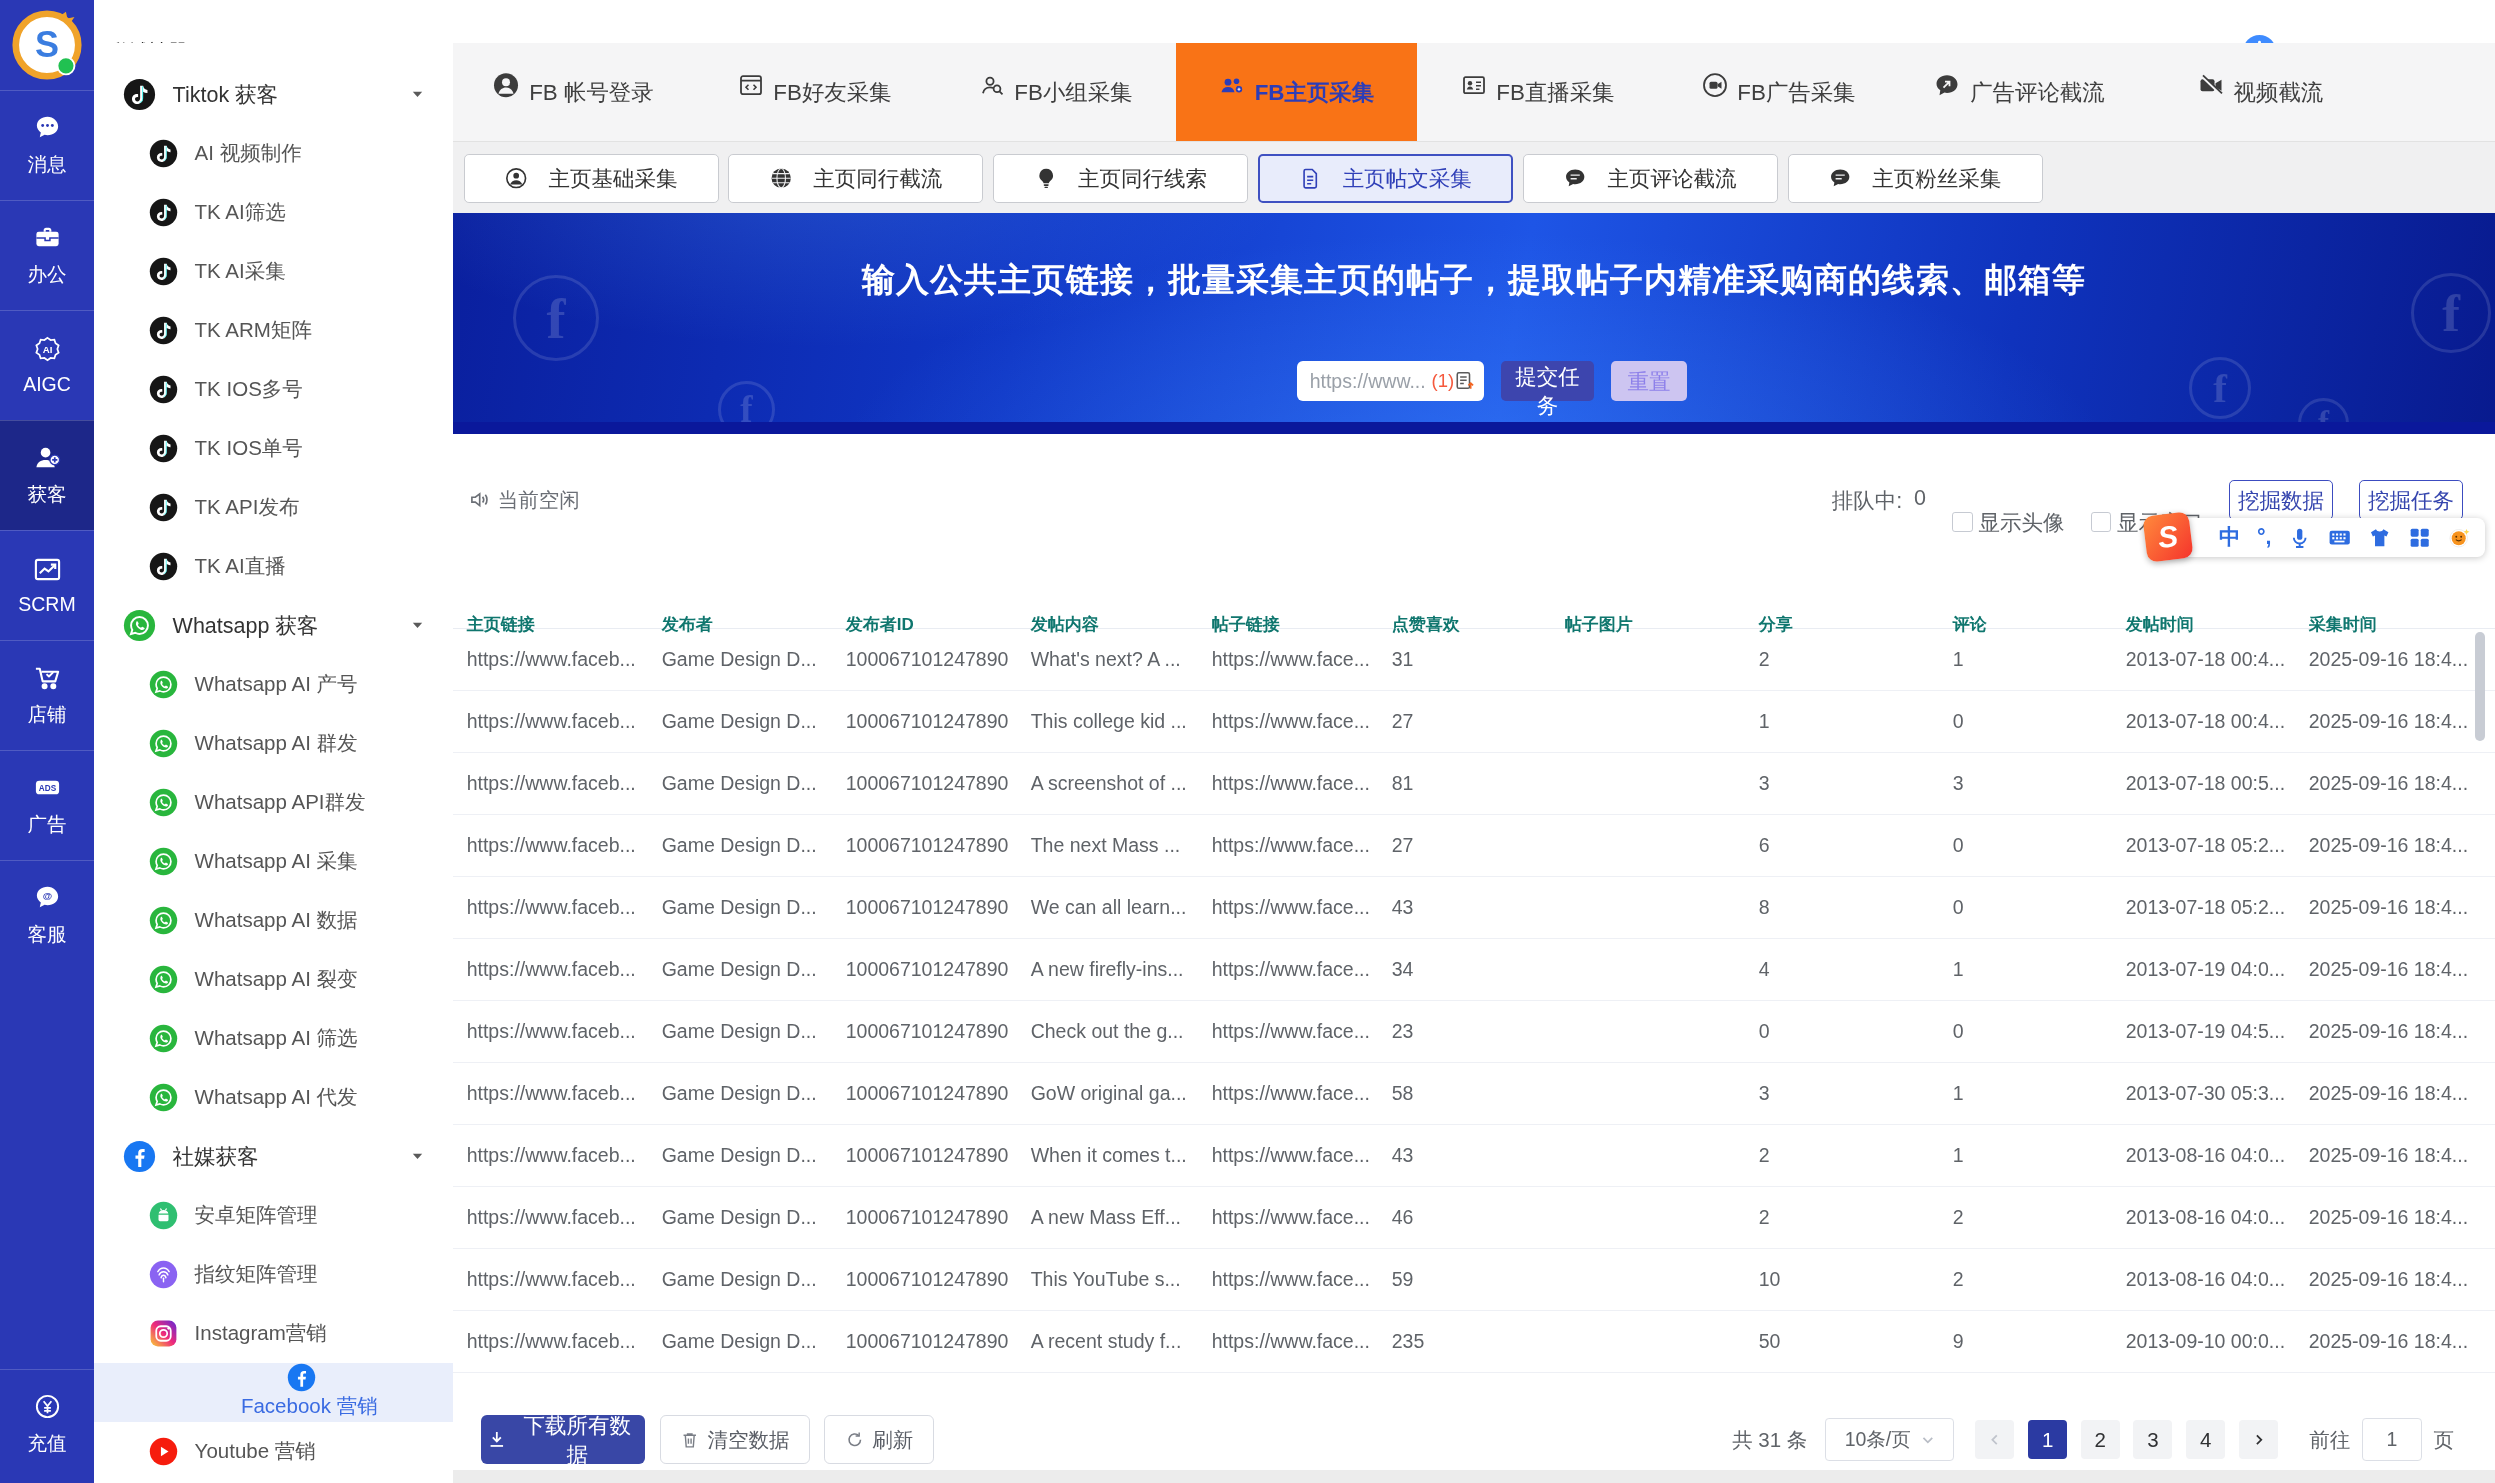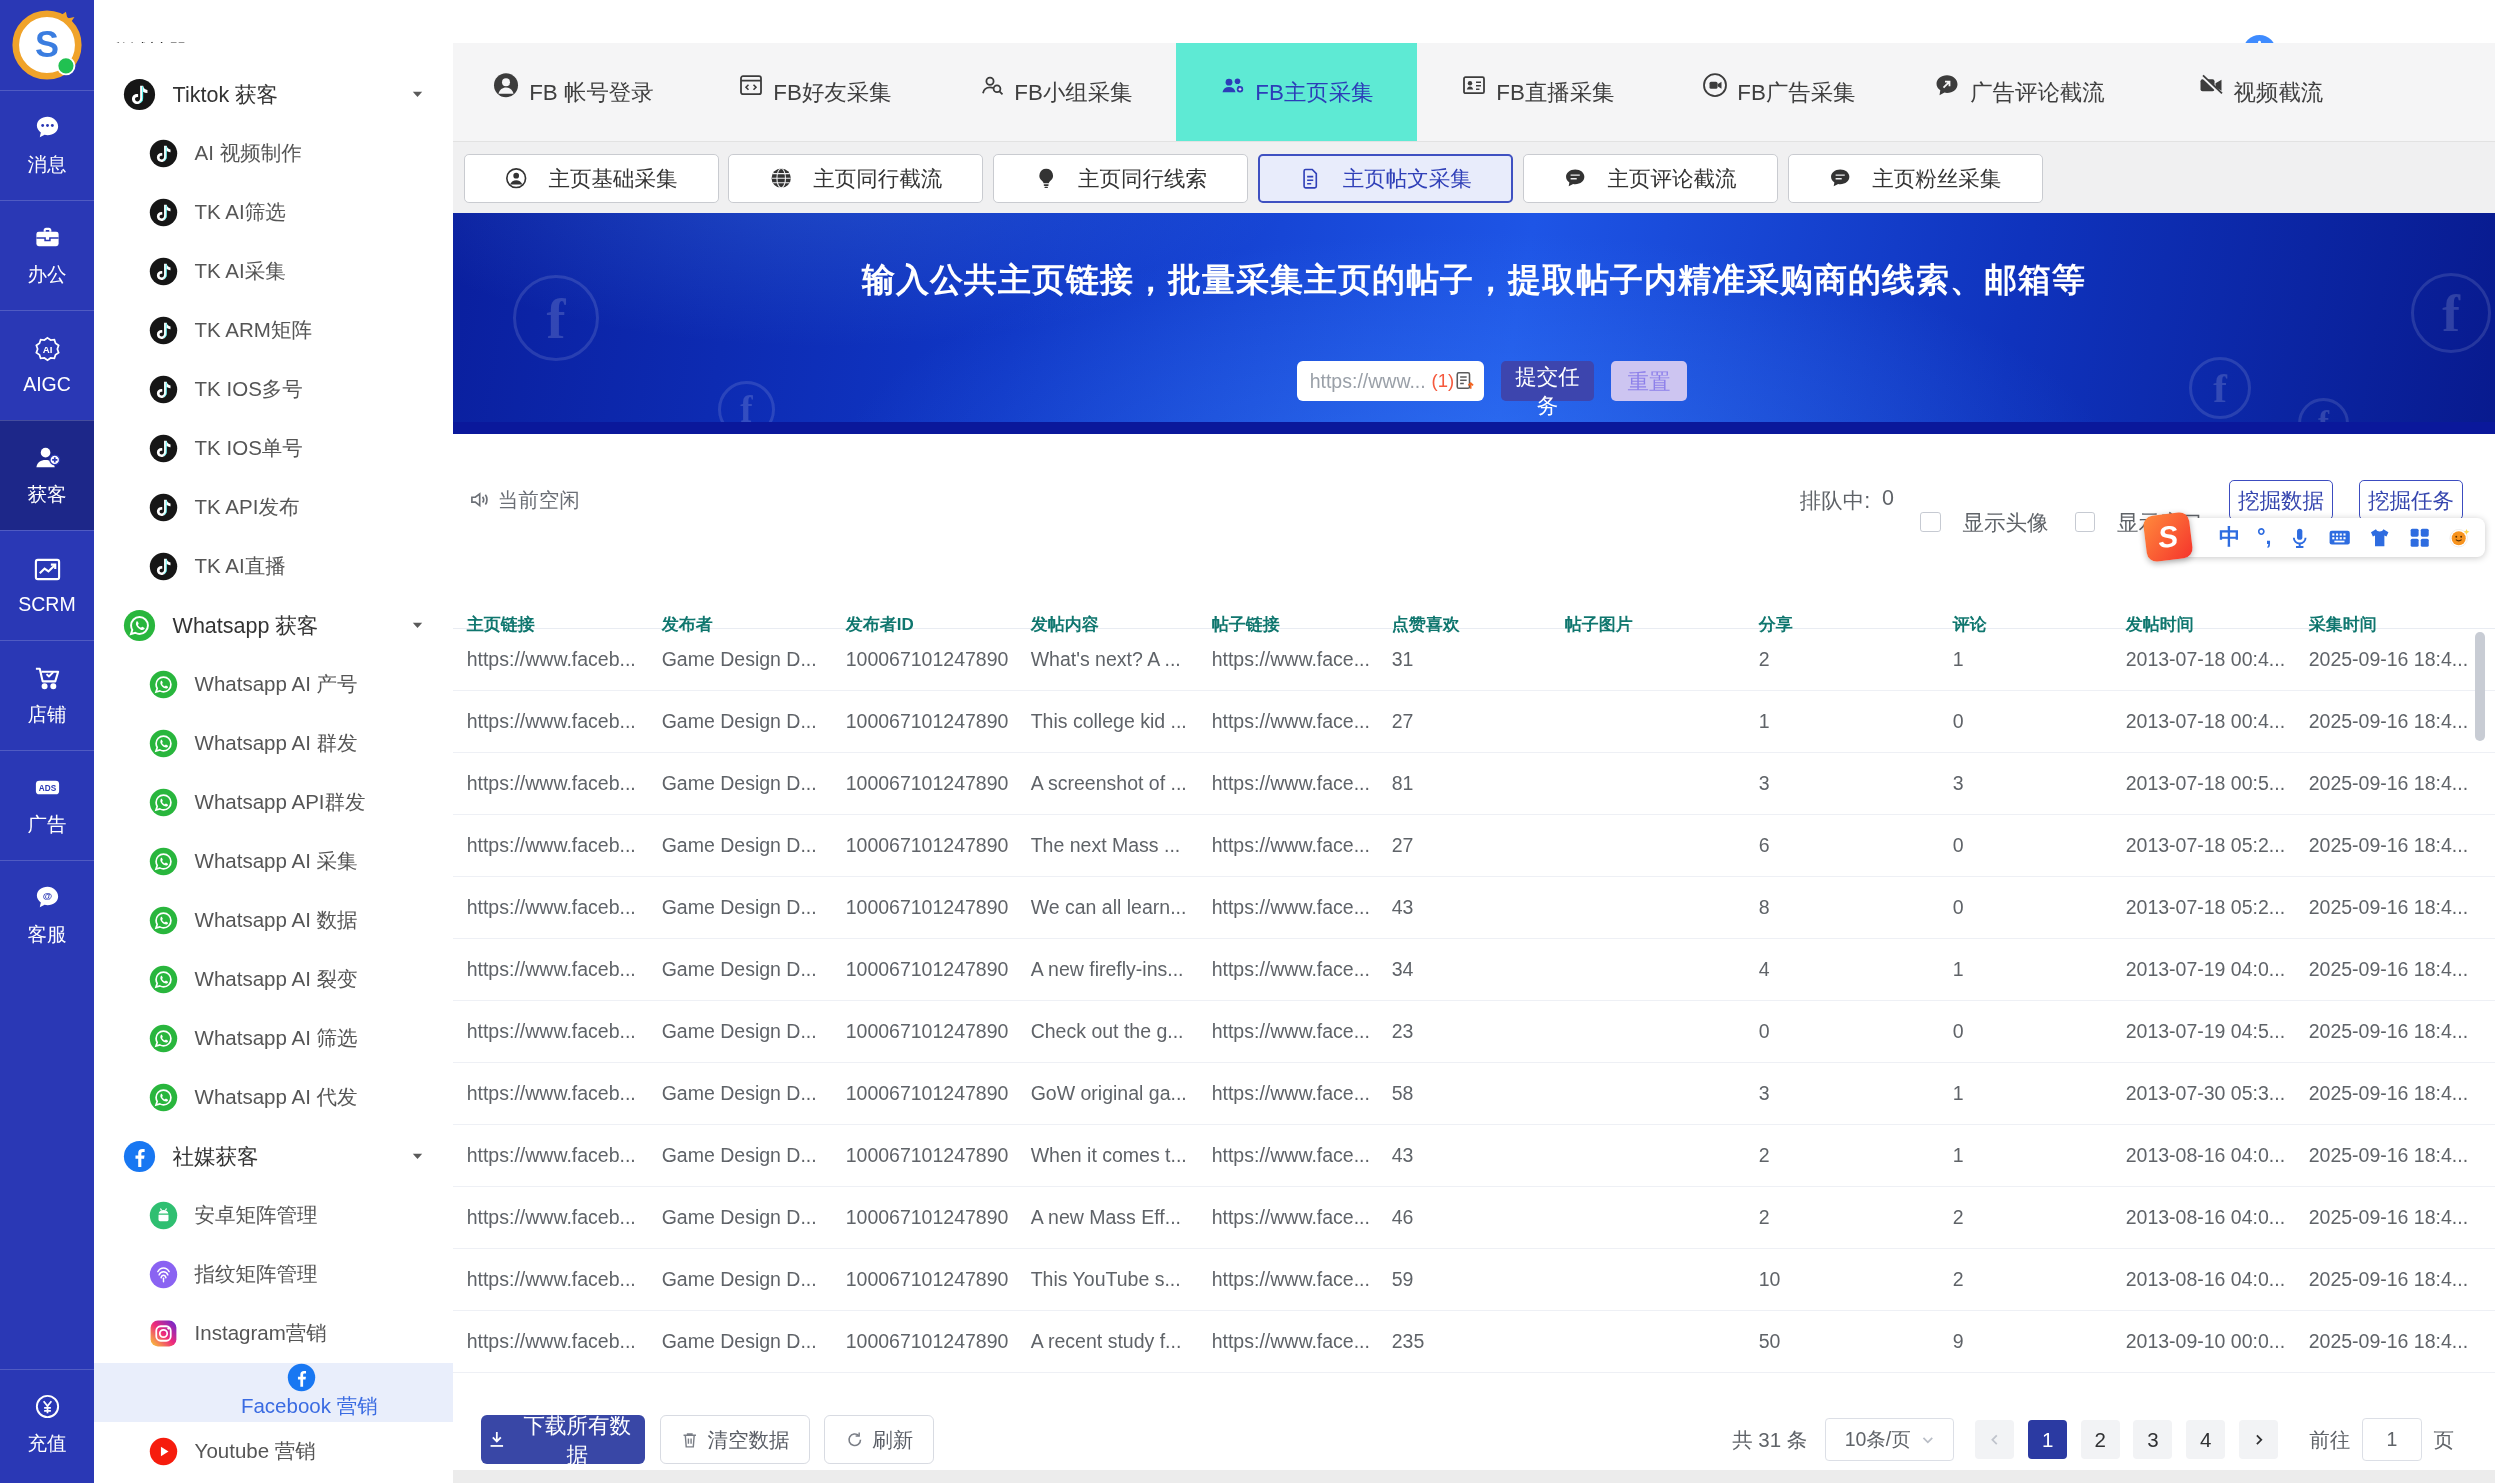--- a/index.html
+++ b/index.html
@@ -44,21 +44,21 @@
   .m-item.selected{background:#e9eefb;flex-direction:column;}
   .m-item.selected .m-label{color:#3a6be2;}
 
   
   .main{position:absolute;left:453px;top:43px;width:2042px;height:1440px;background:#f0f0f1;}
 
   .tabs{position:absolute;left:0;top:0;width:2042px;height:99px;background:#f5f5f6;border-bottom:1px solid #e2e2e2;display:flex;}
   .tab{width:241px;height:98px;display:flex;align-items:center;justify-content:center;gap:9.8px;cursor:pointer;color:#3f3f3f;}
   .tab .ic{width:26px;height:26px;color:#3c3c3c;transform:translateY(-6.8px);}
   .tab-label{font-size:22.4px;}
-  .tab.active{background:#5eead4;color:#2c3db8;}
+  .tab.active{background:#f97316;color:#2c3db8;font-weight:bold;}
   .tab.active .ic{color:#2c3db8;}
 
   .subtabs{position:absolute;left:0;top:99px;width:2042px;height:71px;background:#f0f0f1;display:flex;gap:9.8px;
            padding:11.7px 0 0 10.7px;}
   .sbtn{width:255px;height:49px;background:#fff;border:1px solid #c9cbd0;border-radius:4.9px;display:flex;align-items:center;
         justify-content:center;gap:21px;font-size:21.5px;color:#333;cursor:pointer;}
   .sbtn .ic{width:22.4px;height:22.4px;color:#333;}
   .sbtn.active{border:2px solid #3f51c1;background:#e8ecfb;color:#3040b8;}
   .sbtn.active .ic{color:#3040b8;}
 
@@ -81,21 +81,21 @@
               font-family:inherit;}
   .btn-reset{width:76px;height:40px;border:none;border-radius:4.9px;background:#cdc5f1;color:#8d80ea;font-size:21.5px;cursor:pointer;
              font-family:inherit;}
 
   
   .panel{position:absolute;left:0;top:391px;width:2042px;height:1049px;background:#fff;}
   .idle{position:absolute;left:14.6px;top:52px;display:flex;align-items:center;gap:6.8px;color:#6b6f76;font-size:20.5px;}
   .idle .ic{width:23.4px;height:23.4px;color:#6b6f76;}
   .statuscluster{position:absolute;right:32px;top:46px;height:40px;display:flex;align-items:center;gap:26px;}
   .queue{font-size:21.5px;color:#5f6368;display:flex;gap:11.7px;}
-  .cbgroup{display:flex;align-items:center;gap:22px;font-size:21.5px;color:#5f6368;margin-top:44px;}
+  .cbgroup{display:flex;align-items:center;gap:6px;font-size:21.5px;color:#5f6368;margin-top:44px;}
   .cb{width:20.5px;height:20.5px;border:1px solid #c6cad2;border-radius:2.9px;background:#fff;cursor:pointer;}
   .mine-btn{height:40px;padding:0 8px;background:#fff;border:1px solid #3c4cc0;border-radius:4.9px;color:#3545ae;
             font-size:21.5px;cursor:pointer;font-family:inherit;}
 
   
   .ime{position:absolute;top:84px;right:9.8px;height:39px;background:#fff;border-radius:7.8px;
        box-shadow:0 1px 7.8px rgba(0,0,0,.22);display:flex;align-items:center;gap:16.6px;padding:0 13.7px 0 60px;}
   .sogou{position:absolute;left:-13.7px;top:-3.9px;width:46px;height:46px;border-radius:9.8px;transform:rotate(-7deg);
          background:linear-gradient(135deg,#ff8a3c,#f5342c);display:flex;align-items:center;justify-content:center;
          box-shadow:0 2px 5.9px rgba(0,0,0,.3);}

